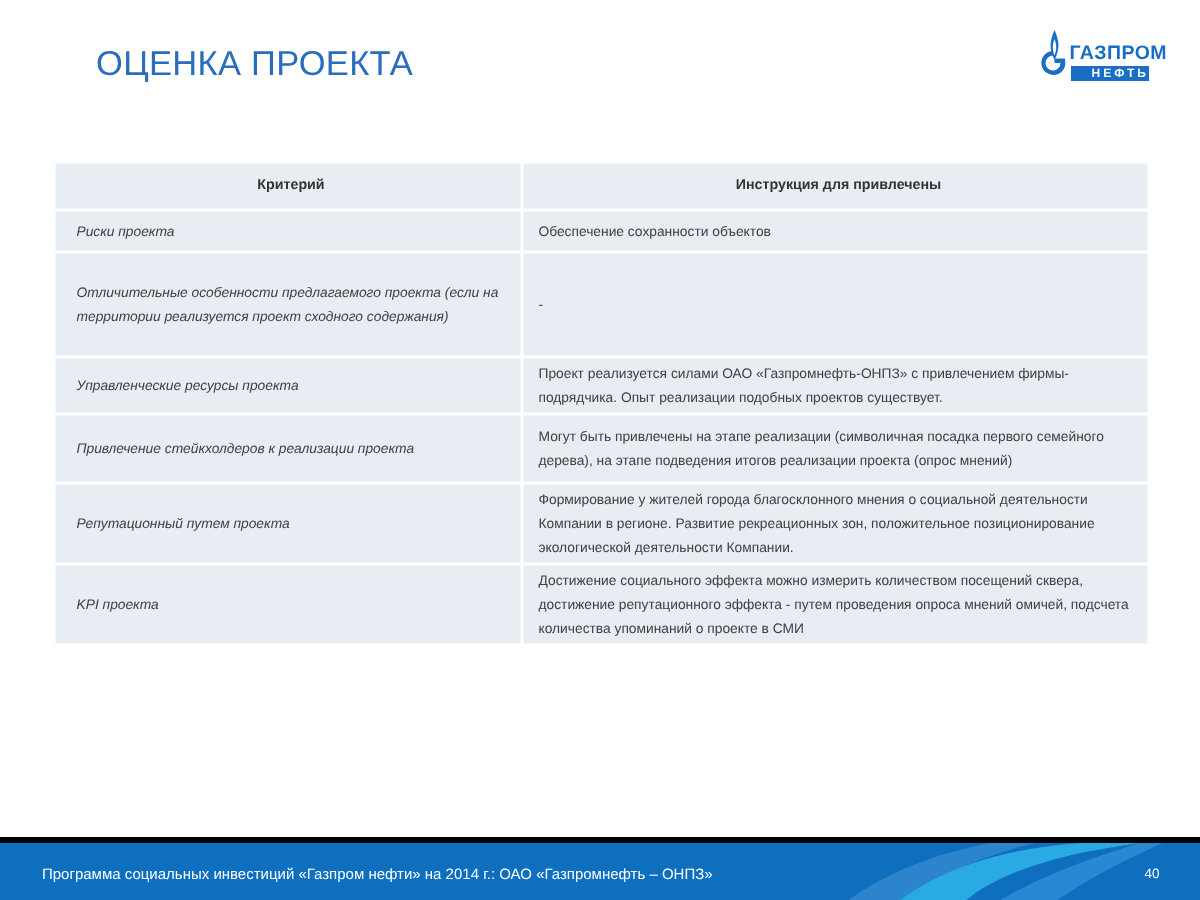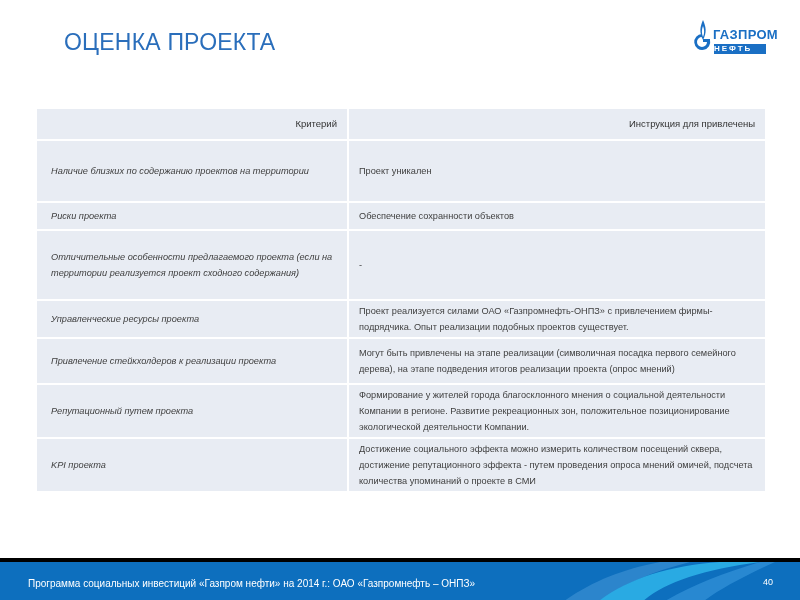--- a/index.html
+++ b/index.html
@@ -19,37 +19,37 @@
     }
     .logo .flame { position: absolute; left: 0; top: 0; width: 22px; height: 40px; }
     .logo .brand {
       position: absolute; left: 21px; top: 9px;
       font-size: 13px; font-weight: bold; color: #1a6fc4;
       letter-spacing: 0.3px; font-family: "Liberation Sans", sans-serif;
     }
     .logo .sub {
       position: absolute; left: 22px; top: 26px; width: 52px; height: 10px;
       background: #1a6fc4; color: #fff;
-      font-size: 8px; font-weight: bold; line-height: 10px; text-align: left;
+      font-size: 8px; font-weight: bold; line-height: 10px; text-align: right;
       letter-spacing: 2px;
     }
     table.grid {
       position: absolute; left: 35px; top: 107px; width: 730px;
       border-collapse: collapse; table-layout: fixed;
       font-size: 9.2px; color: #404040;
     }
     table.grid td, table.grid th {
       background: #e8ecf3;
       border: 2px solid #ffffff;
       padding: 2px 10px 2px 14px;
       vertical-align: middle;
       line-height: 16px;
     }
     table.grid th {
-      font-weight: normal; text-align: right; color: #333333;
+      font-weight: bold; text-align: center; color: #333333;
       height: 26px; font-size: 9.5px;
     }
     table.grid td.crit { font-style: italic; }
     table.grid td.instr { padding-left: 10px; }
     col.c1 { width: 312px; }
     col.c2 { width: 418px; }
     .footer {
       position: absolute; left: 0; top: 558px; width: 800px; height: 42px;
       background: #0d6fbe; overflow: hidden;
       border-top: 4px solid #000000;
@@ -85,24 +85,20 @@
       <col class="c1">
       <col class="c2">
     </colgroup>
   <thead>
     <tr>
       <th>Критерий</th>
       <th>Инструкция для привлечены</th>
     </tr>
   </thead>
   <tbody>
-    <tr style="height:62px">
-      <td class="crit">Наличие близких по содержанию проектов на территории</td>
-      <td class="instr">Проект уникален</td>
-    </tr>
     <tr style="height:28px">
       <td class="crit">Риски проекта</td>
       <td class="instr">Обеспечение сохранности объектов</td>
     </tr>
     <tr style="height:70px">
       <td class="crit">Отличительные особенности предлагаемого проекта (если на территории реализуется проект сходного содержания)</td>
       <td class="instr">-</td>
     </tr>
     <tr style="height:38px">
       <td class="crit">Управленческие ресурсы проекта</td>

